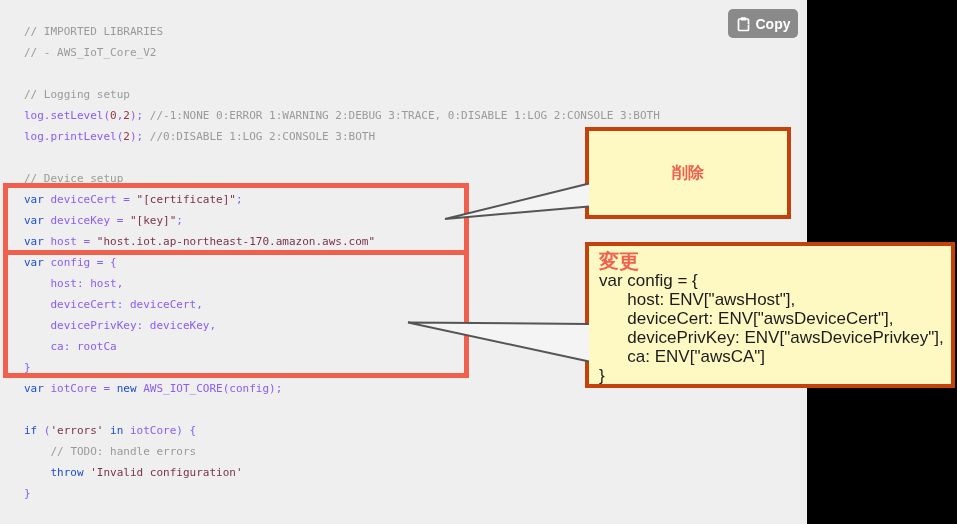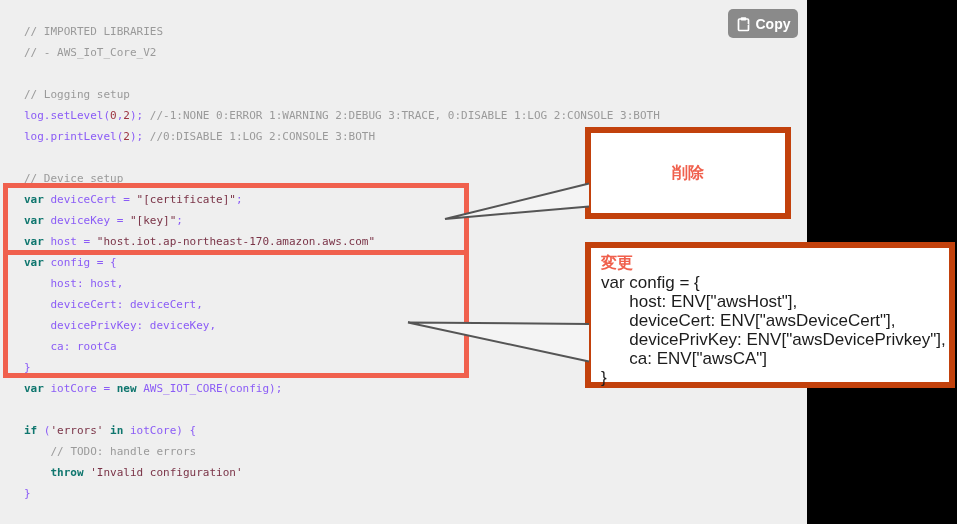--- a/index.html
+++ b/index.html
@@ -6,44 +6,44 @@
   body{width:957px;height:524px;background:#000;font-family:"Liberation Sans",sans-serif;}
   #stage{position:relative;width:957px;height:524px;overflow:hidden;background:#000;}
 
   
   .panel{position:absolute;left:0;top:0;width:807px;height:524px;background:#efefef;}
   #code{position:absolute;left:24px;top:21px;margin:0;font-family:"DejaVu Sans Mono","Liberation Mono",monospace;
         font-size:11px;line-height:21px;color:#4f4f4f;white-space:pre;}
   .code-line{height:21px;}
   .tok-com{color:#9a9a9a;}
   .tok-comb{color:#9a9a9a;font-weight:normal;}
-  .tok-kw{color:#0f766e;font-weight:bold;}
+  .tok-kw{color:#1d4ed8;font-weight:normal;}
   .tok-str{color:#7a3347;}
   .tok-num{color:#9c3340;}
   .tok-def{color:#8b5cf6;}
 
   
   .copy-btn{position:absolute;left:728px;top:9px;width:70px;height:29px;background:#8a8a8a;border:none;
             border-radius:5px;color:#fff;font-family:"Liberation Sans",sans-serif;font-size:14px;font-weight:bold;
             display:flex;align-items:center;justify-content:center;gap:5px;cursor:pointer;padding:0;}
 
   
   .black-band{position:absolute;left:807px;top:0;width:150px;height:524px;background:#000;}
 
   
   .redbox{position:absolute;border:5px solid #f0604d;box-sizing:border-box;background:transparent;z-index:3;}
   .redbox1{left:3px;top:183px;width:466px;height:72px;}
   .redbox2{left:3px;top:250px;width:466px;height:128px;}
 
   
-  .callout{position:absolute;border:6px solid #c2410c;background:#ffffff;box-sizing:border-box;z-index:4;}
+  .callout{position:absolute;border:4px solid #c2410c;background:#fef9c3;box-sizing:border-box;z-index:4;}
   .callout-delete{left:585px;top:127px;width:206px;height:92px;display:flex;align-items:center;justify-content:center;}
   .callout-label{color:#f0604d;font-weight:bold;font-size:16px;}
   .callout-change{left:585px;top:242px;width:370px;height:146px;padding:5px 0 0 10px;}
-  .change-label{font-size:16px;line-height:20px;}
+  .change-label{font-size:20px;line-height:20px;}
   #change-code{font-family:"Liberation Sans",sans-serif;font-size:17px;line-height:19px;color:#1c1c1c;white-space:pre;}
 
   
   .tails{position:absolute;left:0;top:0;z-index:5;pointer-events:none;}
   .tail{fill:#f4f4f4;stroke:#555;stroke-width:2;}
 </style>
 </head>
 <body>
 
 <div id="stage">

